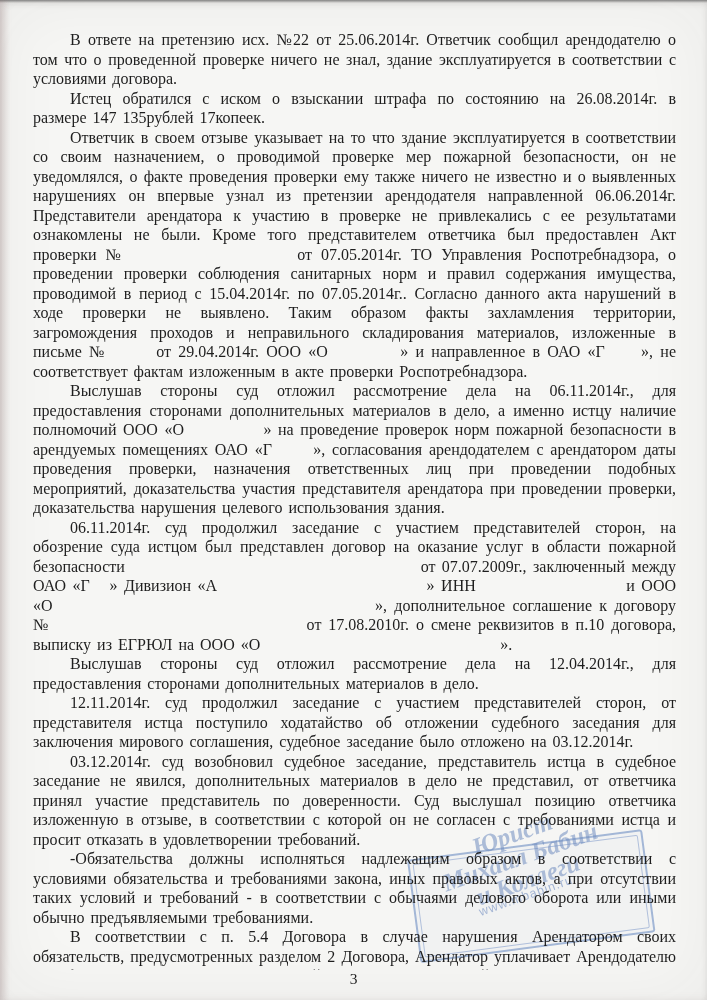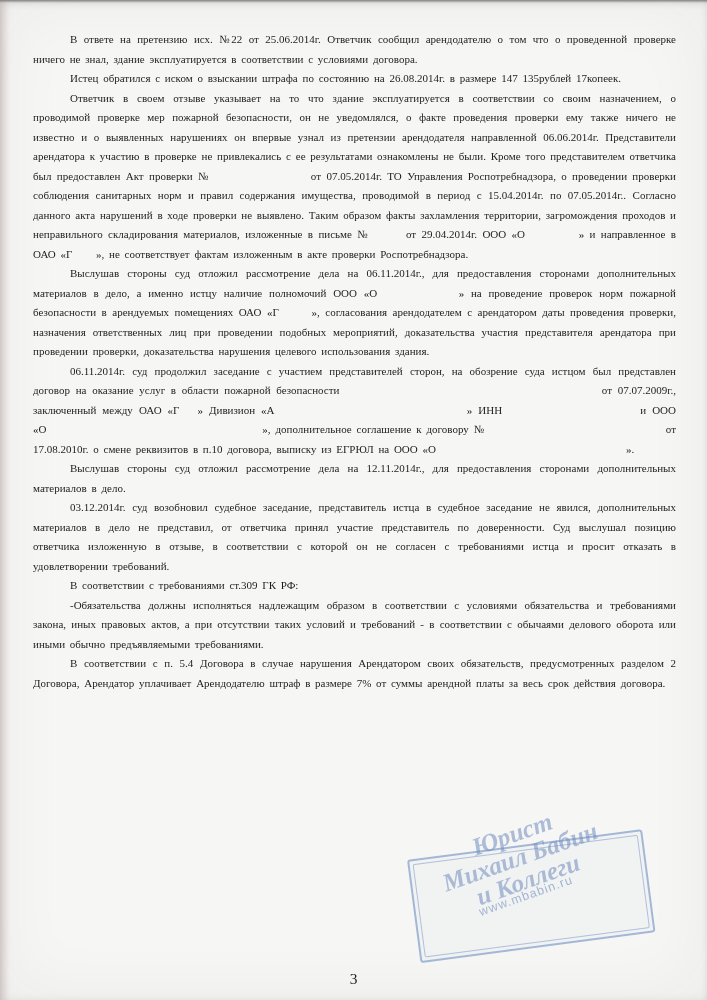--- a/index.html
+++ b/index.html
@@ -32,21 +32,21 @@
     position: absolute;
     top: 0; bottom: 0; left: 0;
     width: 10px;
     background: linear-gradient(to right, rgba(150,120,120,0.18), rgba(150,120,120,0));
     z-index: 5;
   }
   .doc-body {
     position: relative;
     z-index: 2;
     padding: 30px 31px 0 33px;
-    font-size: 11px;
+    font-size: 16px;
     line-height: 19.5px;
     text-align: justify;
     word-spacing: 2px;
     max-height: 940px;
     overflow: hidden;
   }
   .para {
     margin: 0;
     text-indent: 37px;
   }
@@ -122,22 +122,22 @@
       </div>
     <div class="stamp-url">www.mbabin.ru</div>
   </div>
 
   <div class="doc-body" id="doc-body">
       <p class="para">В ответе на претензию исх. №22 от 25.06.2014г. Ответчик сообщил арендодателю о том что о проведенной проверке ничего не знал, здание эксплуатируется в соответствии с условиями договора.</p>
       <p class="para">Истец обратился с иском о взыскании штрафа по состоянию на 26.08.2014г. в размере 147 135рублей 17копеек.</p>
       <p class="para">Ответчик в своем отзыве указывает на то что здание эксплуатируется в соответствии со своим назначением, о проводимой проверке мер пожарной безопасности, он не уведомлялся, о факте проведения проверки ему также ничего не известно и о выявленных нарушениях он впервые узнал из претензии арендодателя направленной 06.06.2014г. Представители арендатора к участию в проверке не привлекались с ее результатами ознакомлены не были. Кроме того представителем ответчика был предоставлен Акт проверки №&nbsp;&nbsp;&nbsp;&nbsp;&nbsp;&nbsp;&nbsp;&nbsp;&nbsp;&nbsp;&nbsp;&nbsp;&nbsp;&nbsp;&nbsp;&nbsp;&nbsp;&nbsp; от 07.05.2014г. ТО Управления Роспотребнадзора, о проведении проверки соблюдения санитарных норм и правил  содержания имущества, проводимой в период с 15.04.2014г. по 07.05.2014г.. Согласно данного акта нарушений  в ходе проверки не выявлено. Таким образом факты захламления территории, загромождения проходов и неправильного складирования материалов, изложенные в письме №&nbsp;&nbsp;&nbsp;&nbsp;&nbsp;&nbsp; от 29.04.2014г. ООО «О&nbsp;&nbsp;&nbsp;&nbsp;&nbsp;&nbsp;&nbsp;&nbsp;&nbsp;&nbsp;» и направленное в ОАО «Г&nbsp;&nbsp;&nbsp;&nbsp;&nbsp;», не соответствует фактам изложенным в акте проверки Роспотребнадзора.</p>
       <p class="para">Выслушав стороны суд отложил рассмотрение дела на 06.11.2014г., для предоставления сторонами дополнительных материалов в дело, а именно истцу наличие полномочий ООО «О&nbsp;&nbsp;&nbsp;&nbsp;&nbsp;&nbsp;&nbsp;&nbsp;&nbsp;&nbsp;&nbsp;&nbsp;» на проведение проверок норм пожарной безопасности в арендуемых помещениях ОАО «Г&nbsp;&nbsp;&nbsp;&nbsp;&nbsp;&nbsp;», согласования арендодателем с арендатором даты проведения проверки, назначения ответственных лиц при проведении подобных мероприятий, доказательства участия представителя арендатора при проведении проверки, доказательства нарушения целевого использования здания.</p>
       <p class="para">06.11.2014г. суд продолжил заседание с участием представителей сторон, на обозрение суда истцом был представлен договор на оказание услуг в области пожарной безопасности&nbsp;&nbsp;&nbsp;&nbsp;&nbsp;&nbsp;&nbsp;&nbsp;&nbsp;&nbsp;&nbsp;&nbsp;&nbsp;&nbsp;&nbsp;&nbsp;&nbsp;&nbsp;&nbsp;&nbsp;&nbsp;&nbsp;&nbsp;&nbsp;&nbsp;&nbsp;&nbsp;&nbsp;&nbsp;&nbsp;&nbsp;&nbsp;&nbsp;&nbsp;&nbsp;&nbsp;&nbsp;&nbsp;&nbsp;&nbsp;&nbsp;&nbsp;&nbsp;&nbsp;&nbsp; от 07.07.2009г., заключенный между ОАО «Г&nbsp;&nbsp;&nbsp;» Дивизион «А&nbsp;&nbsp;&nbsp;&nbsp;&nbsp;&nbsp;&nbsp;&nbsp;&nbsp;&nbsp;&nbsp;&nbsp;&nbsp;&nbsp;&nbsp;&nbsp;&nbsp;&nbsp;&nbsp;&nbsp;&nbsp;&nbsp;&nbsp;&nbsp;&nbsp;&nbsp;&nbsp;&nbsp;&nbsp;&nbsp;&nbsp;&nbsp;» ИНН&nbsp;&nbsp;&nbsp;&nbsp;&nbsp;&nbsp;&nbsp;&nbsp;&nbsp;&nbsp;&nbsp;&nbsp;&nbsp;&nbsp;&nbsp;&nbsp;&nbsp;&nbsp;&nbsp;&nbsp;&nbsp;&nbsp; и ООО «О&nbsp;&nbsp;&nbsp;&nbsp;&nbsp;&nbsp;&nbsp;&nbsp;&nbsp;&nbsp;&nbsp;&nbsp;&nbsp;&nbsp;&nbsp;&nbsp;&nbsp;&nbsp;&nbsp;&nbsp;&nbsp;&nbsp;&nbsp;&nbsp;&nbsp;&nbsp;&nbsp;&nbsp;&nbsp;&nbsp;&nbsp;&nbsp;&nbsp;&nbsp;&nbsp;&nbsp;&nbsp;&nbsp;&nbsp;&nbsp;&nbsp;&nbsp;&nbsp;&nbsp;», дополнительное соглашение к договору №&nbsp;&nbsp;&nbsp;&nbsp;&nbsp;&nbsp;&nbsp;&nbsp;&nbsp;&nbsp;&nbsp;&nbsp;&nbsp;&nbsp;&nbsp;&nbsp;&nbsp;&nbsp;&nbsp;&nbsp;&nbsp;&nbsp;&nbsp;&nbsp;&nbsp;&nbsp;&nbsp;&nbsp;&nbsp;&nbsp;&nbsp;&nbsp;&nbsp;&nbsp;&nbsp;&nbsp; от 17.08.2010г. о смене реквизитов в п.10 договора, выписку из ЕГРЮЛ на ООО «О&nbsp;&nbsp;&nbsp;&nbsp;&nbsp;&nbsp;&nbsp;&nbsp;&nbsp;&nbsp;&nbsp;&nbsp;&nbsp;&nbsp;&nbsp;&nbsp;&nbsp;&nbsp;&nbsp;&nbsp;&nbsp;&nbsp;&nbsp;&nbsp;&nbsp;&nbsp;&nbsp;&nbsp;&nbsp;&nbsp;&nbsp;&nbsp;&nbsp;&nbsp;&nbsp;&nbsp;&nbsp;&nbsp;&nbsp;&nbsp;».</p>
-      <p class="para">Выслушав стороны суд отложил рассмотрение дела на 12.11.2014г., для предоставления сторонами дополнительных материалов в дело.</p>
+      <p class="para">Выслушав стороны суд отложил рассмотрение дела на 12.04.2014г., для предоставления сторонами дополнительных материалов в дело.</p>
+      <p class="para">12.11.2014г. суд продолжил заседание с участием представителей сторон, от представителя истца поступило ходатайство об отложении судебного заседания для заключения мирового соглашения, судебное заседание было отложено на 03.12.2014г.</p>
       <p class="para">03.12.2014г. суд возобновил судебное заседание, представитель истца в судебное заседание не явился, дополнительных материалов в дело не представил, от ответчика принял участие представитель по доверенности. Суд выслушал позицию ответчика изложенную в отзыве, в соответствии с которой он не согласен с требованиями истца и просит отказать в удовлетворении требований.</p>
-      <p class="para">В соответствии с требованиями ст.309 ГК РФ:</p>
       <p class="para">-Обязательства должны исполняться надлежащим образом в соответствии с условиями обязательства и требованиями закона, иных правовых актов, а при отсутствии таких условий и требований - в соответствии с обычаями делового оборота или иными обычно предъявляемыми требованиями.</p>
       <p class="para">В соответствии с п. 5.4 Договора в случае нарушения Арендатором своих обязательств, предусмотренных разделом 2 Договора, Арендатор уплачивает Арендодателю штраф в размере 7% от суммы арендной платы за весь срок действия договора.</p>
     </div>
 
   <div class="page-number">3</div>
 
 </div>
 
 </body></html>

